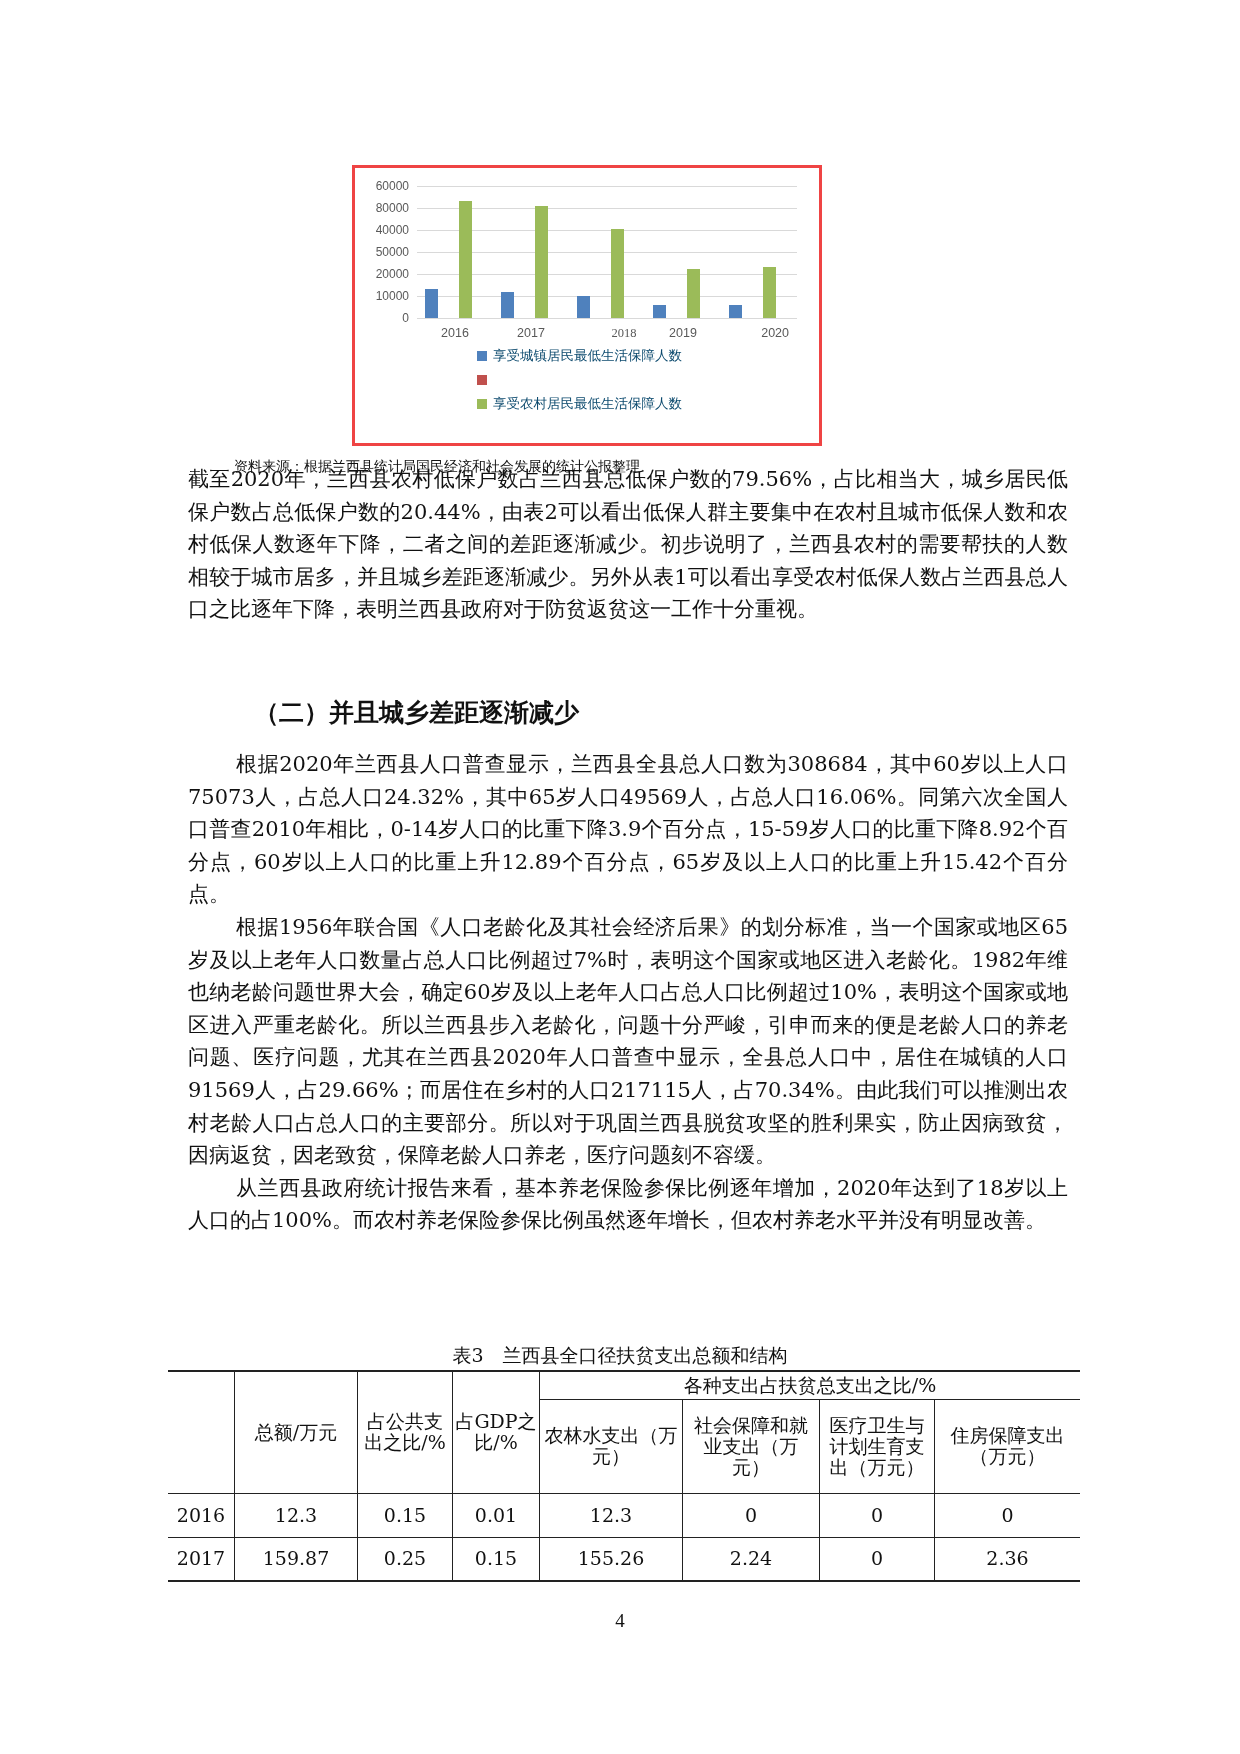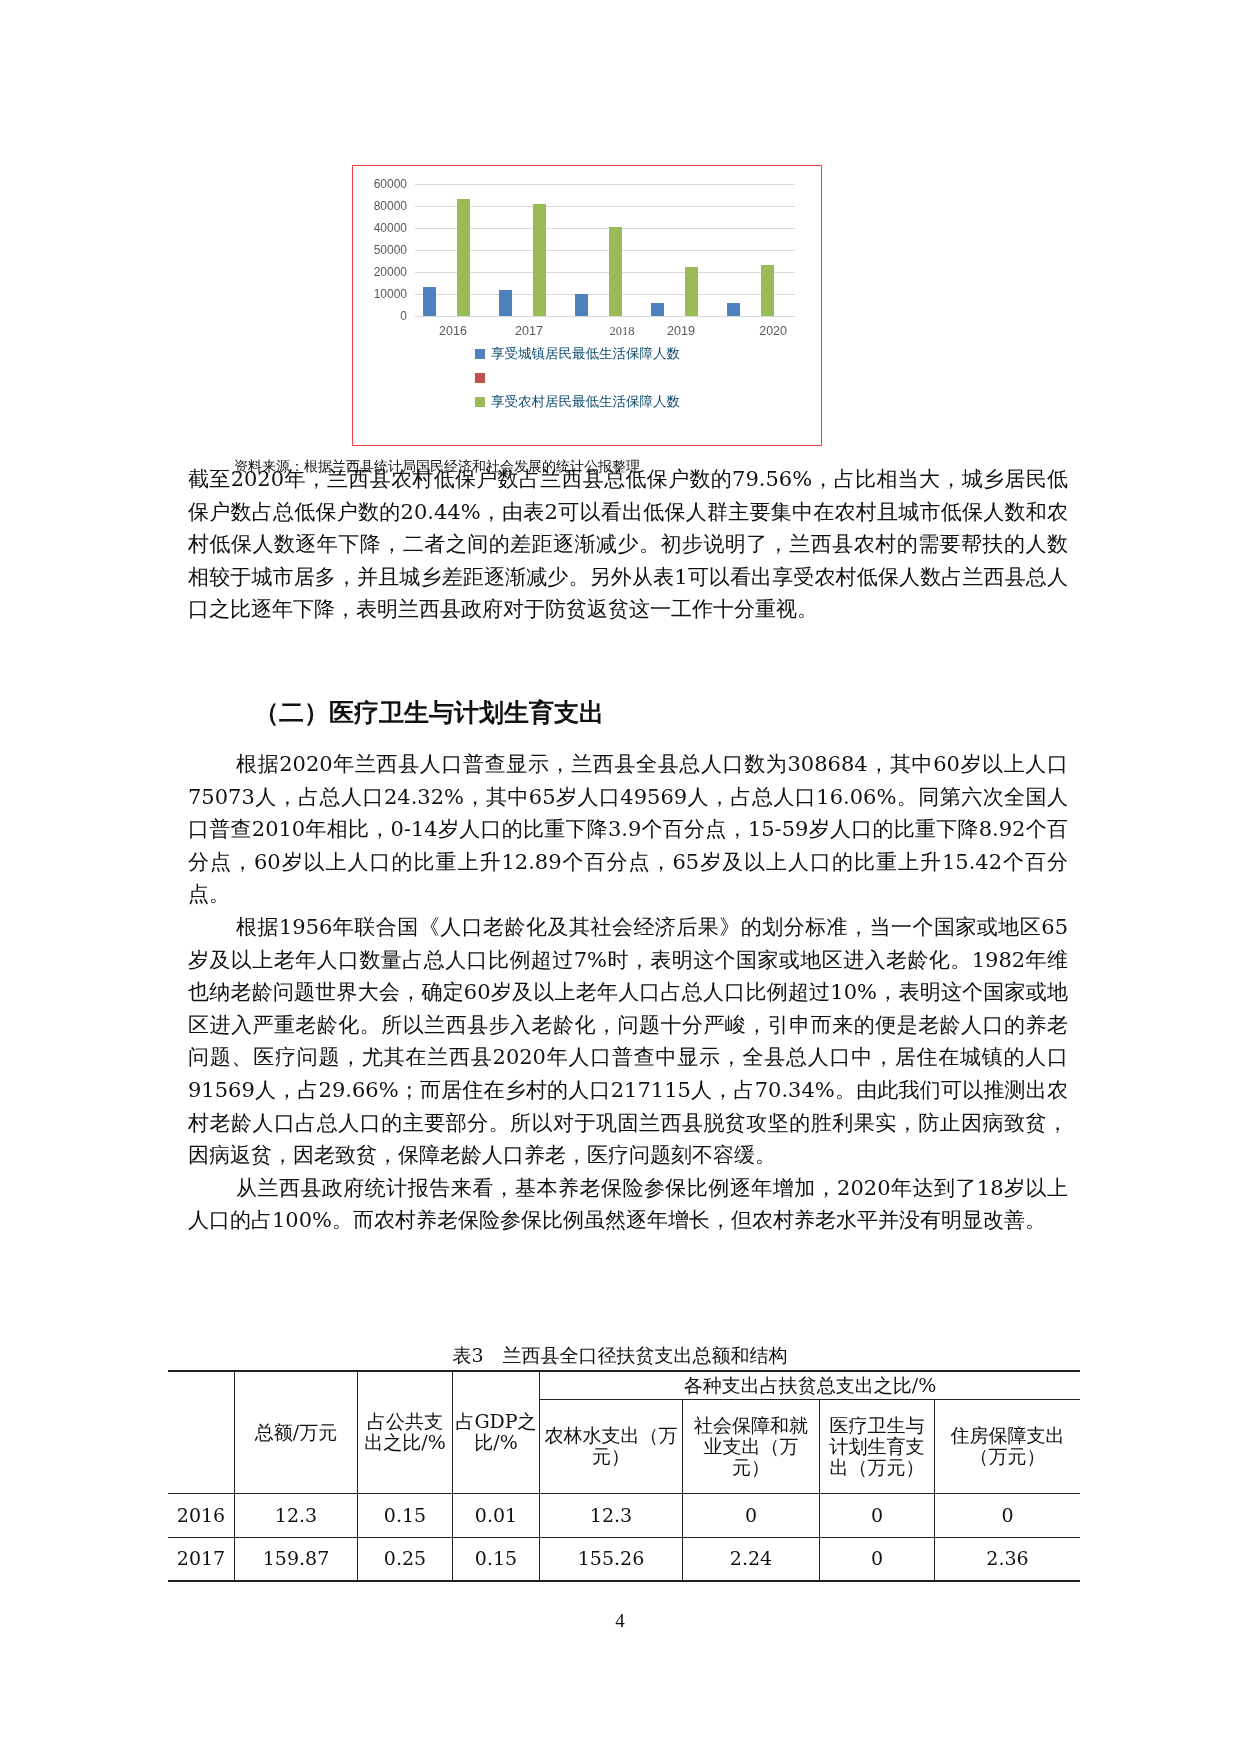--- a/index.html
+++ b/index.html
@@ -1,17 +1,17 @@
 <!DOCTYPE html>
 <html><head>
 <meta charset="utf-8">
 <style>
   html, body { margin:0; padding:0; background:#ffffff; }
   body { width:1240px; height:1754px; position:relative; font-family:"DejaVu Serif", "Liberation Serif", serif; color:#111; overflow:hidden; }
-  .chart-box { position:absolute; left:352px; top:165px; width:470px; height:281px; border:1px solid #ef4444; box-sizing:border-box; background:#fff; }
+  .chart-box { position:absolute; left:352px; top:165px; width:470px; height:281px; border:3px solid #ef4444; box-sizing:border-box; background:#fff; }
   .plot { position:absolute; left:62px; top:18px; width:380px; height:132px; }
   .gridline { position:absolute; left:0; width:100%; height:1px; background:#d9d9d9; }
   .ytick { position:absolute; left:-58px; width:50px; text-align:right; font-family:"Liberation Sans", sans-serif; font-size:12px; color:#595959; line-height:12px; }
   .bar { position:absolute; bottom:0; width:13px; }
   .xtick { position:absolute; top:140px; width:60px; text-align:center; font-family:"Liberation Sans", sans-serif; font-size:12.5px; color:#595959; }
   .legend { position:absolute; left:122px; top:176px; font-size:13.5px; color:#0c4a6e; font-family:"DejaVu Sans", sans-serif; }
   .legend-row { height:24px; display:flex; align-items:center; }
   .swatch { width:10px; height:10px; margin-right:6px; display:inline-block; }
   .source { position:absolute; left:234px; top:458px; font-size:14px;text-align:right; }
   .para { position:absolute; left:188px; width:880px; font-size:21px; line-height:32.6px; text-align:justify; }
@@ -76,21 +76,21 @@
     </div>
   </div>
 </div>
 
 <div class="source">资料来源：根据兰西县统计局国民经济和社会发展的统计公报整理</div>
 
 <div class="para" style="top:463px;">
   <p>截至2020年，兰西县农村低保户数占兰西县总低保户数的79.56%，占比相当大，城乡居民低保户数占总低保户数的20.44%，由表2可以看出低保人群主要集中在农村且城市低保人数和农村低保人数逐年下降，二者之间的差距逐渐减少。初步说明了，兰西县农村的需要帮扶的人数相较于城市居多，并且城乡差距逐渐减少。另外从表1可以看出享受农村低保人数占兰西县总人口之比逐年下降，表明兰西县政府对于防贫返贫这一工作十分重视。</p>
 </div>
 
-<div class="heading">（二）医疗卫生与计划生育支出</div>
+<div class="heading">（二）并且城乡差距逐渐减少</div>
 
 <div class="para" style="top:748px;">
   <p class="indent">根据2020年兰西县人口普查显示，兰西县全县总人口数为308684，其中60岁以上人口75073人，占总人口24.32%，其中65岁人口49569人，占总人口16.06%。同第六次全国人口普查2010年相比，0-14岁人口的比重下降3.9个百分点，15-59岁人口的比重下降8.92个百分点，60岁以上人口的比重上升12.89个百分点，65岁及以上人口的比重上升15.42个百分点。</p>
   <p class="indent">根据1956年联合国《人口老龄化及其社会经济后果》的划分标准，当一个国家或地区65岁及以上老年人口数量占总人口比例超过7%时，表明这个国家或地区进入老龄化。1982年维也纳老龄问题世界大会，确定60岁及以上老年人口占总人口比例超过10%，表明这个国家或地区进入严重老龄化。所以兰西县步入老龄化，问题十分严峻，引申而来的便是老龄人口的养老问题、医疗问题，尤其在兰西县2020年人口普查中显示，全县总人口中，居住在城镇的人口91569人，占29.66%；而居住在乡村的人口217115人，占70.34%。由此我们可以推测出农村老龄人口占总人口的主要部分。所以对于巩固兰西县脱贫攻坚的胜利果实，防止因病致贫，因病返贫，因老致贫，保障老龄人口养老，医疗问题刻不容缓。</p>
   <p class="indent">从兰西县政府统计报告来看，基本养老保险参保比例逐年增加，2020年达到了18岁以上人口的占100%。而农村养老保险参保比例虽然逐年增长，但农村养老水平并没有明显改善。</p>
 </div>
 
 <div class="caption">表3　兰西县全口径扶贫支出总额和结构</div>
 
 <table class="t3">

